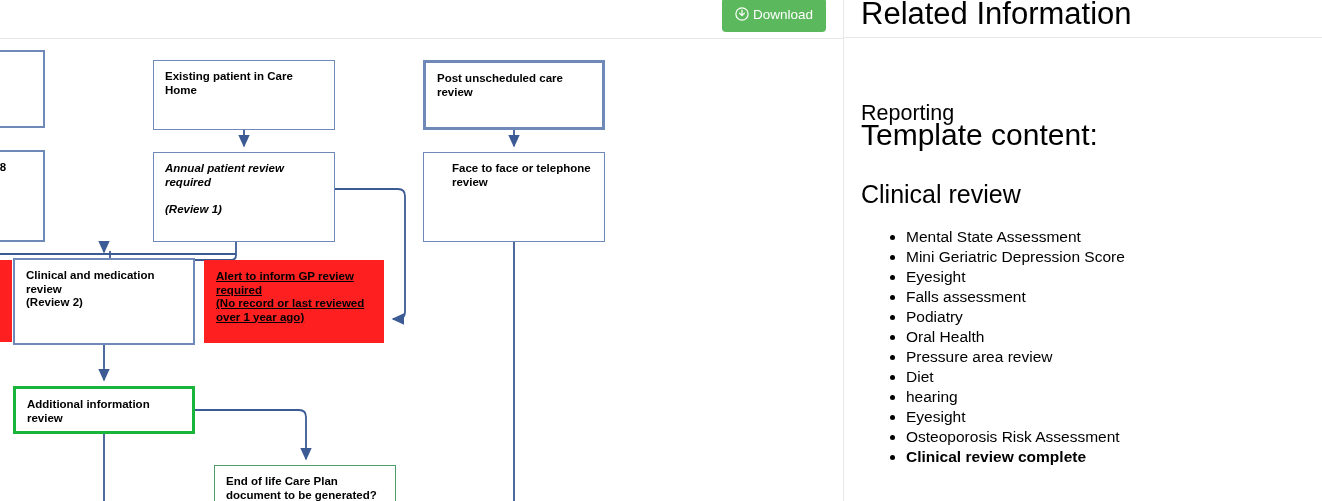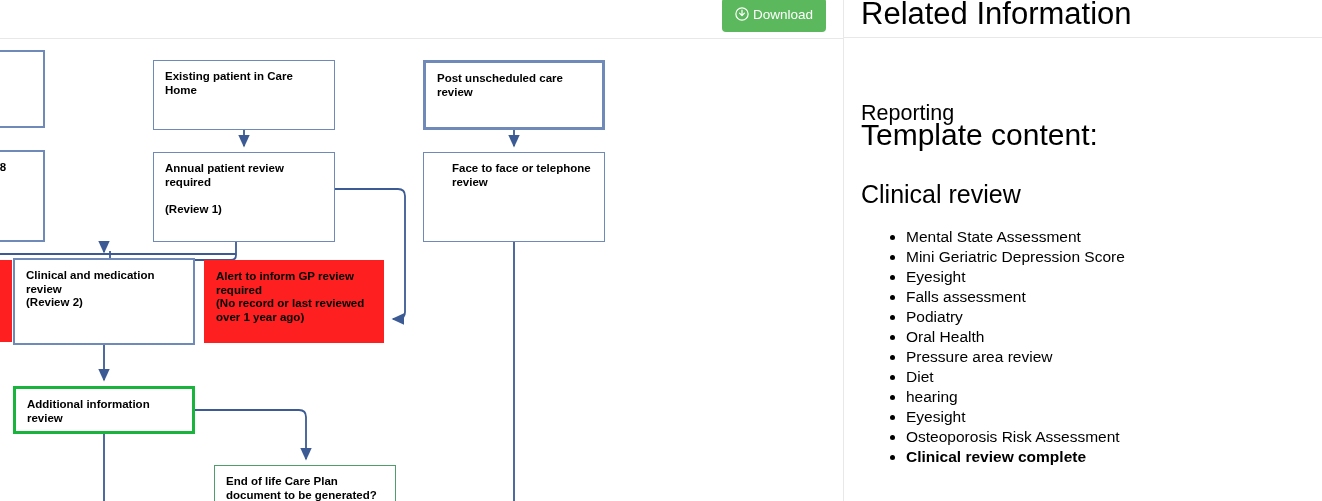--- a/index.html
+++ b/index.html
@@ -210,31 +210,31 @@
 
           <path d="M514,204 L514,463"></path>
         </g>
       </svg>
 
       <div id="nodes-layer">
           <div class="fbox medium" style="left: -40px; top: 12px; width: 85px; height: 78px;">e</div>
           <div class="fbox medium" style="left: -40px; top: 112px; width: 85px; height: 92px;">hin 28</div>
           <div class="fbox thin" style="left: 153px; top: 22px; width: 182px; height: 70px;">Existing patient in Care Home</div>
           <div class="fbox thick" style="left: 423px; top: 22px; width: 182px; height: 70px;">Post unscheduled care review</div>
-          <div class="fbox thin" style="left: 153px; top: 114px; width: 182px; height: 90px;">Annual patient review
+          <div class="fbox thin" style="left: 153px; top: 114px; width: 182px; height: 90px; font-style: italic;">Annual patient review
 required
 
 (Review 1)</div>
           <div class="fbox thin" style="left: 423px; top: 114px; width: 182px; height: 90px; padding-left: 28px;">Face to face or telephone
 review</div>
           <div class="fbox alert" style="left: -12px; top: 222px; width: 16px; height: 82px;"></div>
           <div class="fbox medium" style="left: 13px; top: 220px; width: 182px; height: 87px;">Clinical and medication
 review
 (Review 2)</div>
-          <div class="fbox alert" style="left: 204px; top: 222px; width: 180px; height: 83px;">Alert to inform GP review
+          <div class="fbox alert" style="left: 204px; top: 222px; width: 180px; height: 83px; text-decoration: underline;">Alert to inform GP review
 required
 (No record or last reviewed
 over 1 year ago)</div>
           <div class="fbox green-thick" style="left: 13px; top: 348px; width: 182px; height: 48px;">Additional information review</div>
           <div class="fbox green-thin" style="left: 214px; top: 427px; width: 182px; height: 62px;">End of life Care Plan
 document to be generated?</div>
         </div>
 
     </div>
   </div>

